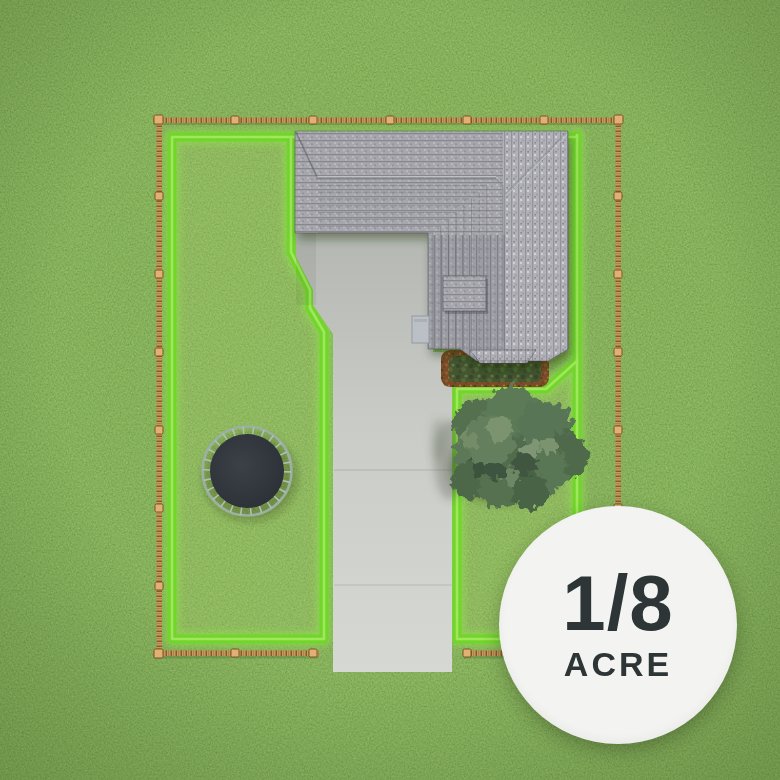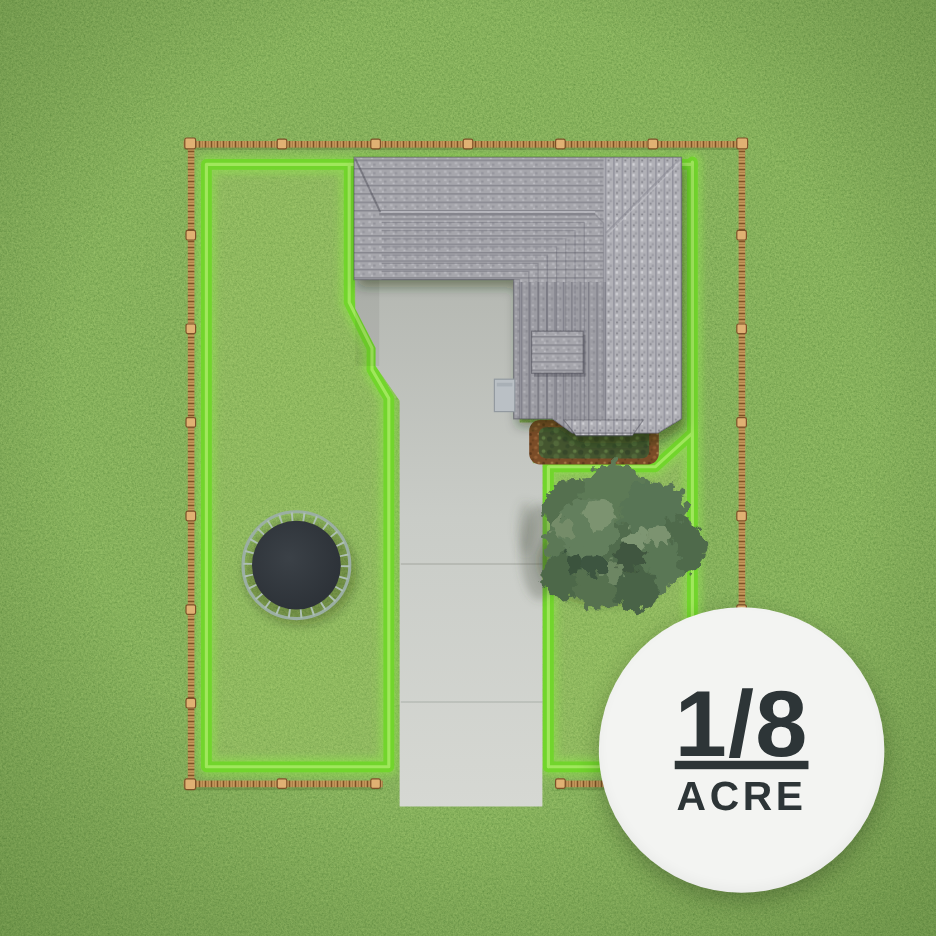--- a/index.html
+++ b/index.html
@@ -10,21 +10,21 @@
   }
   #scene{position:absolute;left:0;top:0;}
   #acre-badge{
     position:absolute;left:499px;top:506px;width:238px;height:238px;
     border-radius:50%;background:#f3f4f2;
     box-shadow:0 6px 18px rgba(20,30,10,.30), inset 0 -4px 10px rgba(0,0,0,.04);
     display:flex;flex-direction:column;align-items:center;justify-content:center;
     z-index:5;
   }
   #acre-badge .fraction{
-    font-size:78px;font-weight:bold;color:#2d3537;line-height:.95;letter-spacing:1px;text-decoration:underline;
+    font-size:78px;font-weight:bold;color:#2d3537;line-height:.95;letter-spacing:1px;
   }
   #acre-badge .unit{
     font-size:34px;font-weight:bold;color:#2d3537;letter-spacing:3px;margin-top:4px;
   }
 </style>
 </head>
 <body>
 
 <div id="stage">
 

